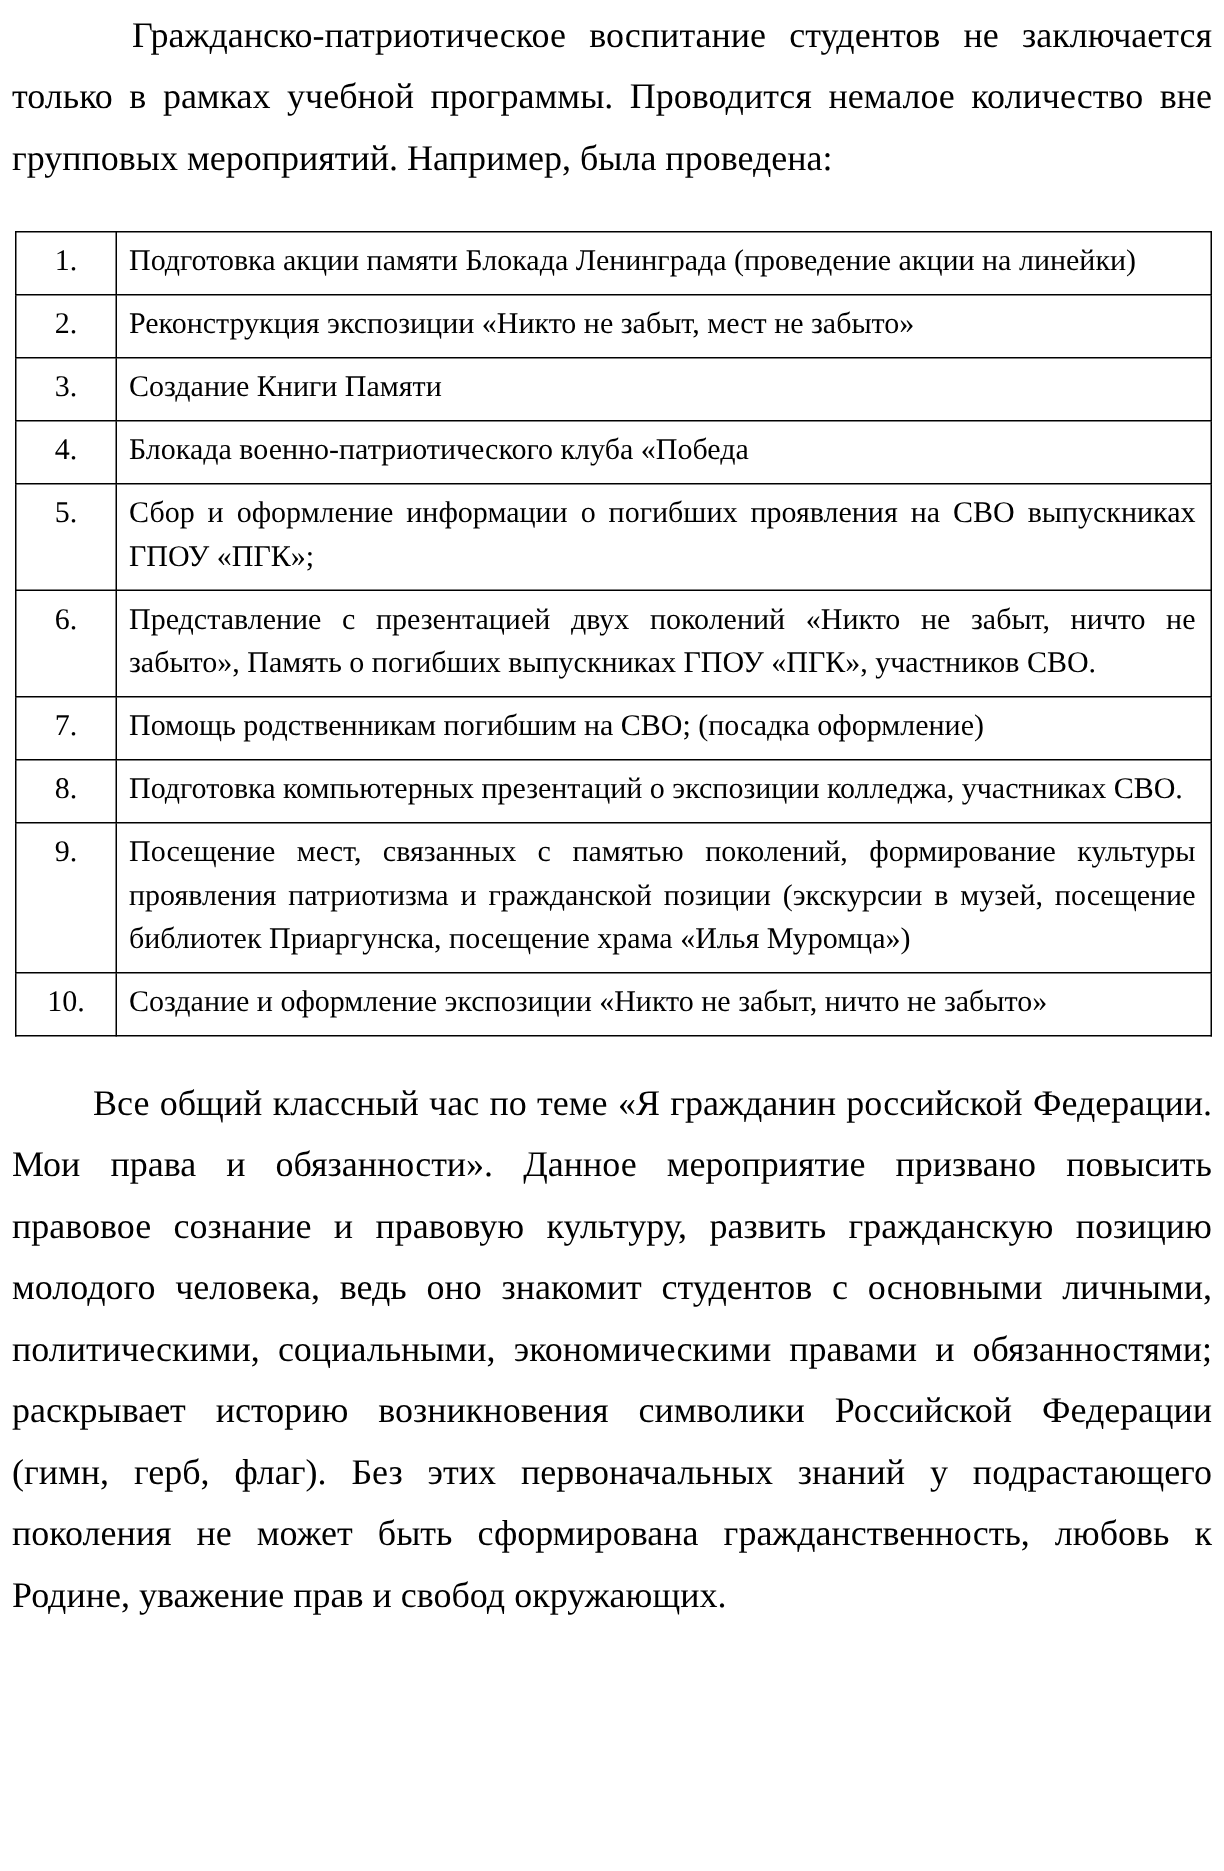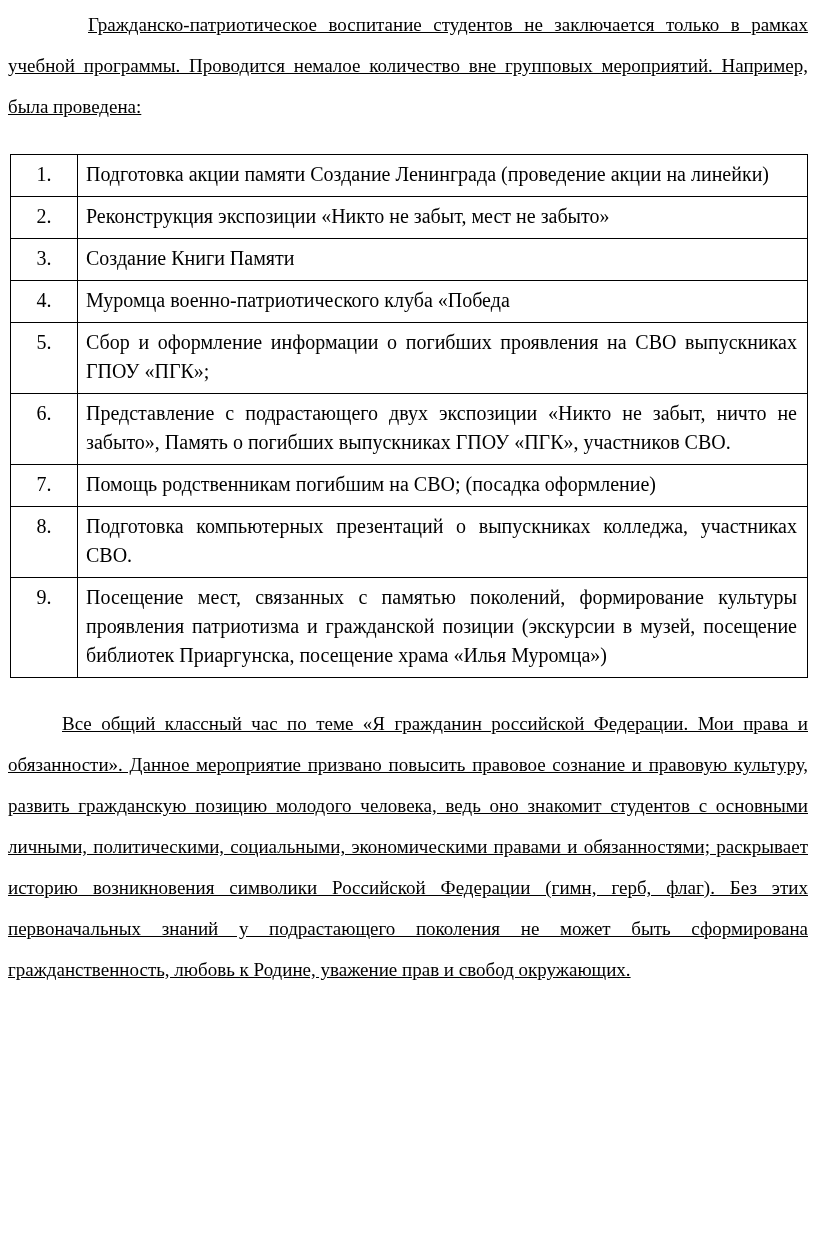--- a/index.html
+++ b/index.html
@@ -13,25 +13,24 @@
     color: #000000;
     font-family: "Liberation Serif", "DejaVu Serif", serif;
   }
   .page {
     box-sizing: border-box;
     width: 816px;
     min-height: 1247px;
     padding: 4px 8px 10px 8px;
   }
   .para {
-    font-size: 19px;
+    font-size: 24px;
     line-height: 41px;
     text-align: justify;
     margin: 0;
-    text-decoration: underline;
   }
   .para-intro {
     text-indent: 80px;
     margin-bottom: 27px;
   }
   .para-closing {
     text-indent: 54px;
     margin-top: 25px;
   }
   table.activities {
@@ -61,52 +60,56 @@
 <body>
 
 <div class="page">
 
   <p class="para para-intro">Гражданско-патриотическое воспитание студентов не заключается только в рамках учебной программы.  Проводится немалое количество вне групповых мероприятий. Например, была проведена:</p>
 
   <table class="activities">
     <tbody>
       <tr>
         <td class="cell-num">1.</td>
-        <td class="cell-desc">Подготовка акции памяти Создание Ленинграда (проведение акции на линейки)</td>
+        <td class="cell-desc">Подготовка акции памяти Блокада Ленинграда (проведение акции на линейки)</td>
       </tr>
       <tr>
         <td class="cell-num">2.</td>
         <td class="cell-desc">Реконструкция экспозиции «Никто не забыт, мест не забыто»</td>
       </tr>
       <tr>
         <td class="cell-num">3.</td>
         <td class="cell-desc">Создание Книги Памяти</td>
       </tr>
       <tr>
         <td class="cell-num">4.</td>
-        <td class="cell-desc">Муромца военно-патриотического клуба «Победа</td>
+        <td class="cell-desc">Блокада военно-патриотического клуба «Победа</td>
       </tr>
       <tr>
         <td class="cell-num">5.</td>
         <td class="cell-desc">Сбор и оформление информации о погибших проявления на СВО выпускниках ГПОУ «ПГК»;</td>
       </tr>
       <tr>
         <td class="cell-num">6.</td>
-        <td class="cell-desc">Представление с подрастающего двух экспозиции «Никто не забыт, ничто не забыто», Память о погибших выпускниках ГПОУ «ПГК», участников СВО.</td>
+        <td class="cell-desc">Представление с презентацией двух поколений «Никто не забыт, ничто не забыто», Память о погибших выпускниках ГПОУ «ПГК», участников СВО.</td>
       </tr>
       <tr>
         <td class="cell-num">7.</td>
         <td class="cell-desc">Помощь родственникам погибшим на СВО; (посадка оформление)</td>
       </tr>
       <tr>
         <td class="cell-num">8.</td>
-        <td class="cell-desc">Подготовка компьютерных презентаций о выпускниках колледжа, участниках СВО.</td>
+        <td class="cell-desc">Подготовка компьютерных презентаций о экспозиции колледжа, участниках СВО.</td>
       </tr>
       <tr>
         <td class="cell-num">9.</td>
         <td class="cell-desc">Посещение мест, связанных с памятью поколений, формирование культуры проявления патриотизма и гражданской позиции (экскурсии в музей, посещение библиотек Приаргунска, посещение храма «Илья Муромца»)</td>
+      </tr>
+      <tr>
+        <td class="cell-num">10.</td>
+        <td class="cell-desc">Создание и оформление экспозиции «Никто не забыт, ничто не забыто»</td>
       </tr>
     </tbody>
   </table>
 
   <p class="para para-closing">Все общий классный час по теме «Я гражданин российской Федерации. Мои права и обязанности». Данное мероприятие призвано повысить правовое сознание и правовую культуру, развить гражданскую позицию молодого человека, ведь оно знакомит студентов с основными личными, политическими, социальными, экономическими правами и обязанностями; раскрывает историю возникновения символики Российской Федерации (гимн, герб, флаг). Без этих первоначальных знаний у подрастающего поколения не может быть сформирована гражданственность, любовь к Родине, уважение прав и свобод окружающих.</p>
 
 </div>
 
 </body></html>

